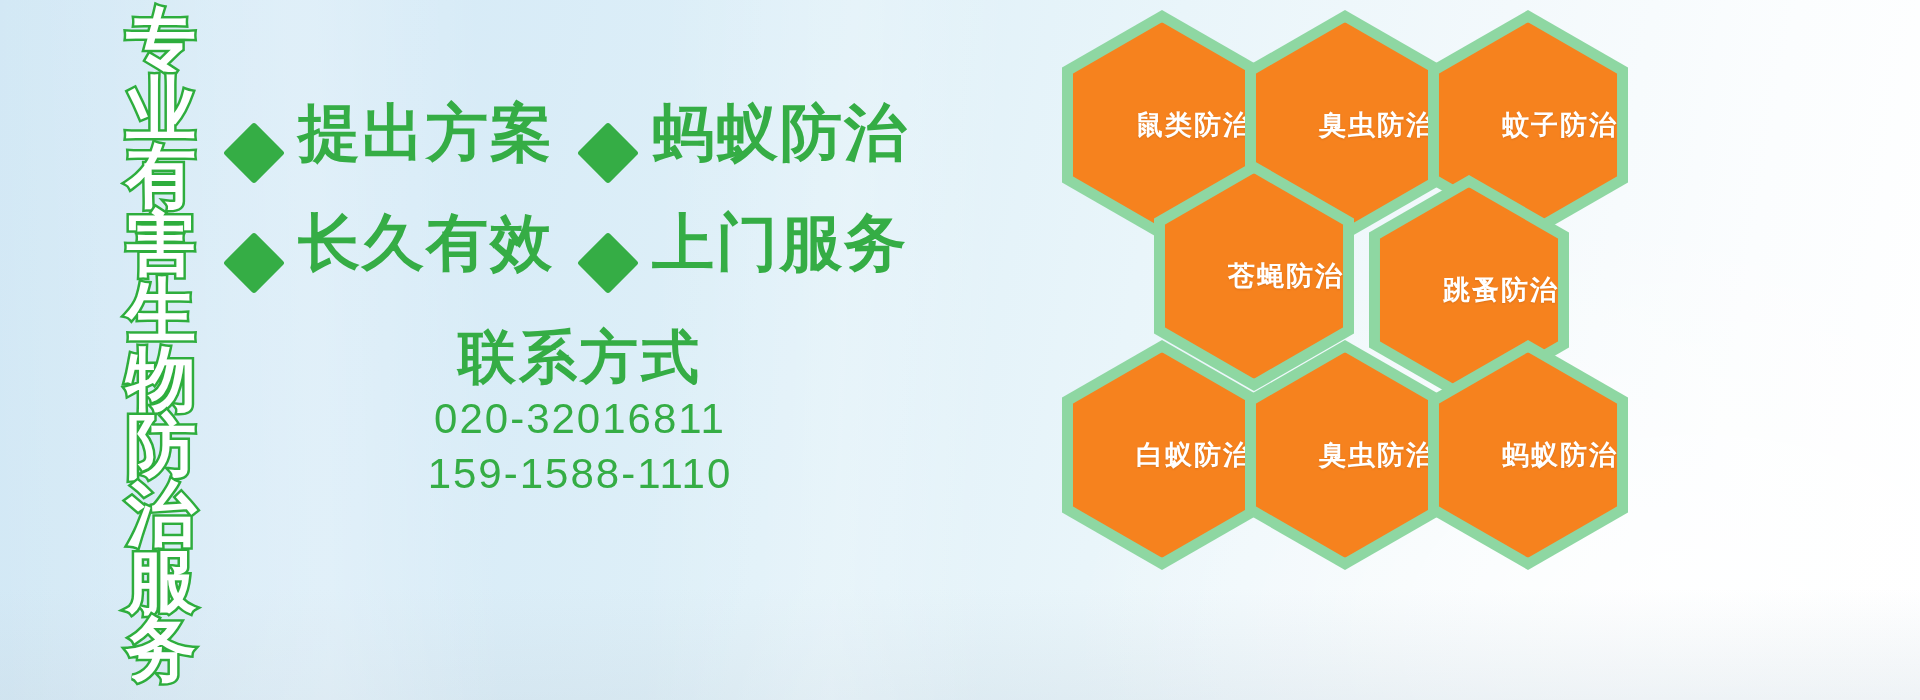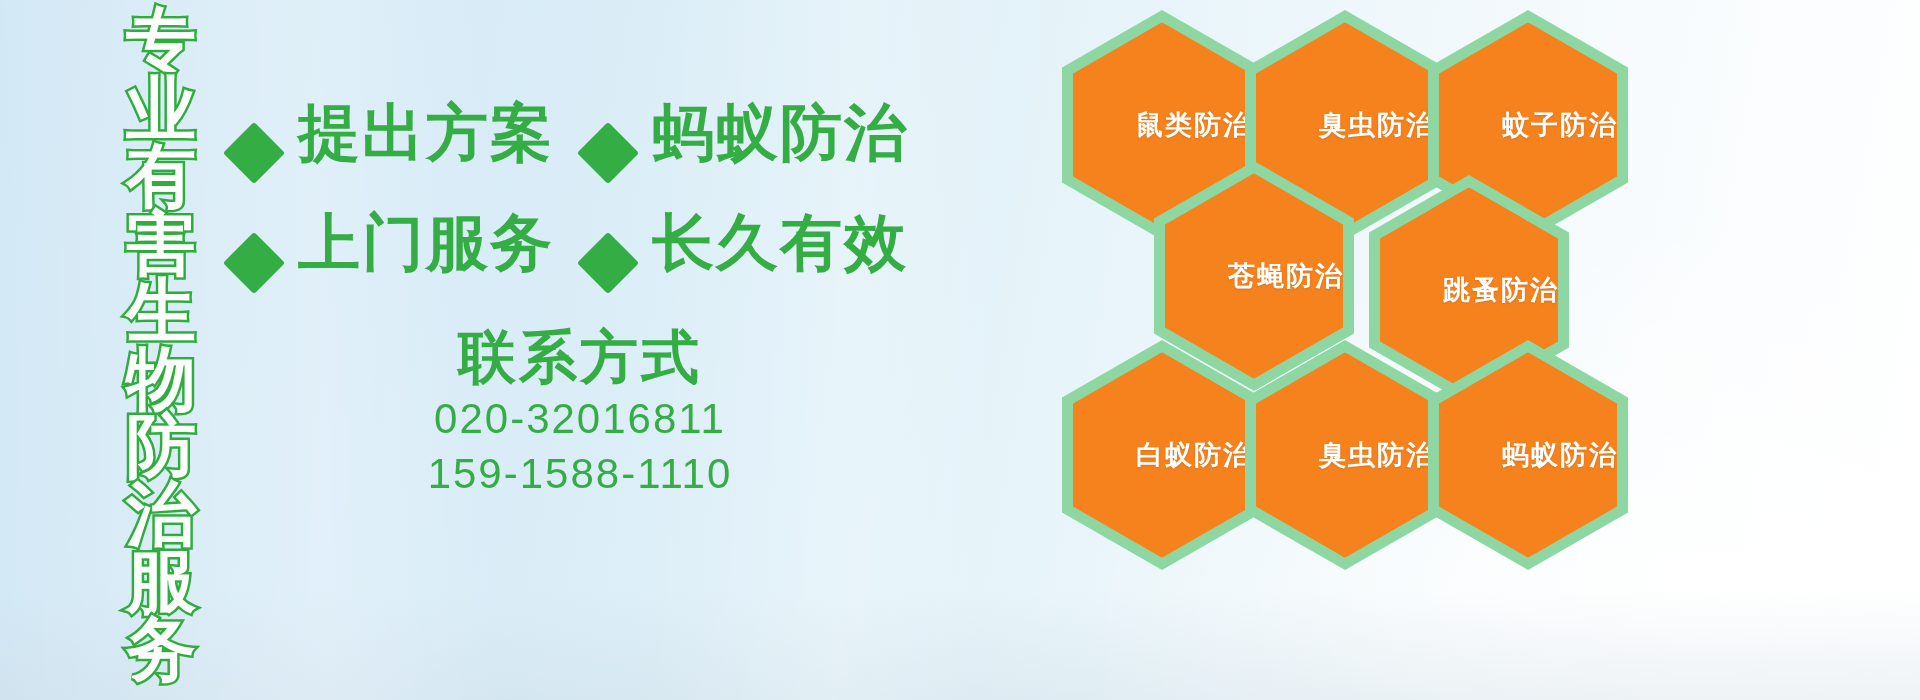--- a/index.html
+++ b/index.html
@@ -111,25 +111,25 @@
         <span class="feature-label">提出方案</span>
       </div>
       <div class="feature-item">
         <span class="diamond"></span>
         <span class="feature-label">蚂蚁防治</span>
       </div>
     </div>
     <div class="feature-row">
       <div class="feature-item">
         <span class="diamond"></span>
-        <span class="feature-label">上门服务</span>
+        <span class="feature-label">长久有效</span>
       </div>
       <div class="feature-item">
         <span class="diamond"></span>
-        <span class="feature-label">长久有效</span>
+        <span class="feature-label">上门服务</span>
       </div>
     </div>
   </div>
 
   <div id="contact">
     <div id="contact-title">联系方式</div>
     <div class="phone">020-32016811</div>
     <div class="phone">159-1588-1110</div>
   </div>
 

